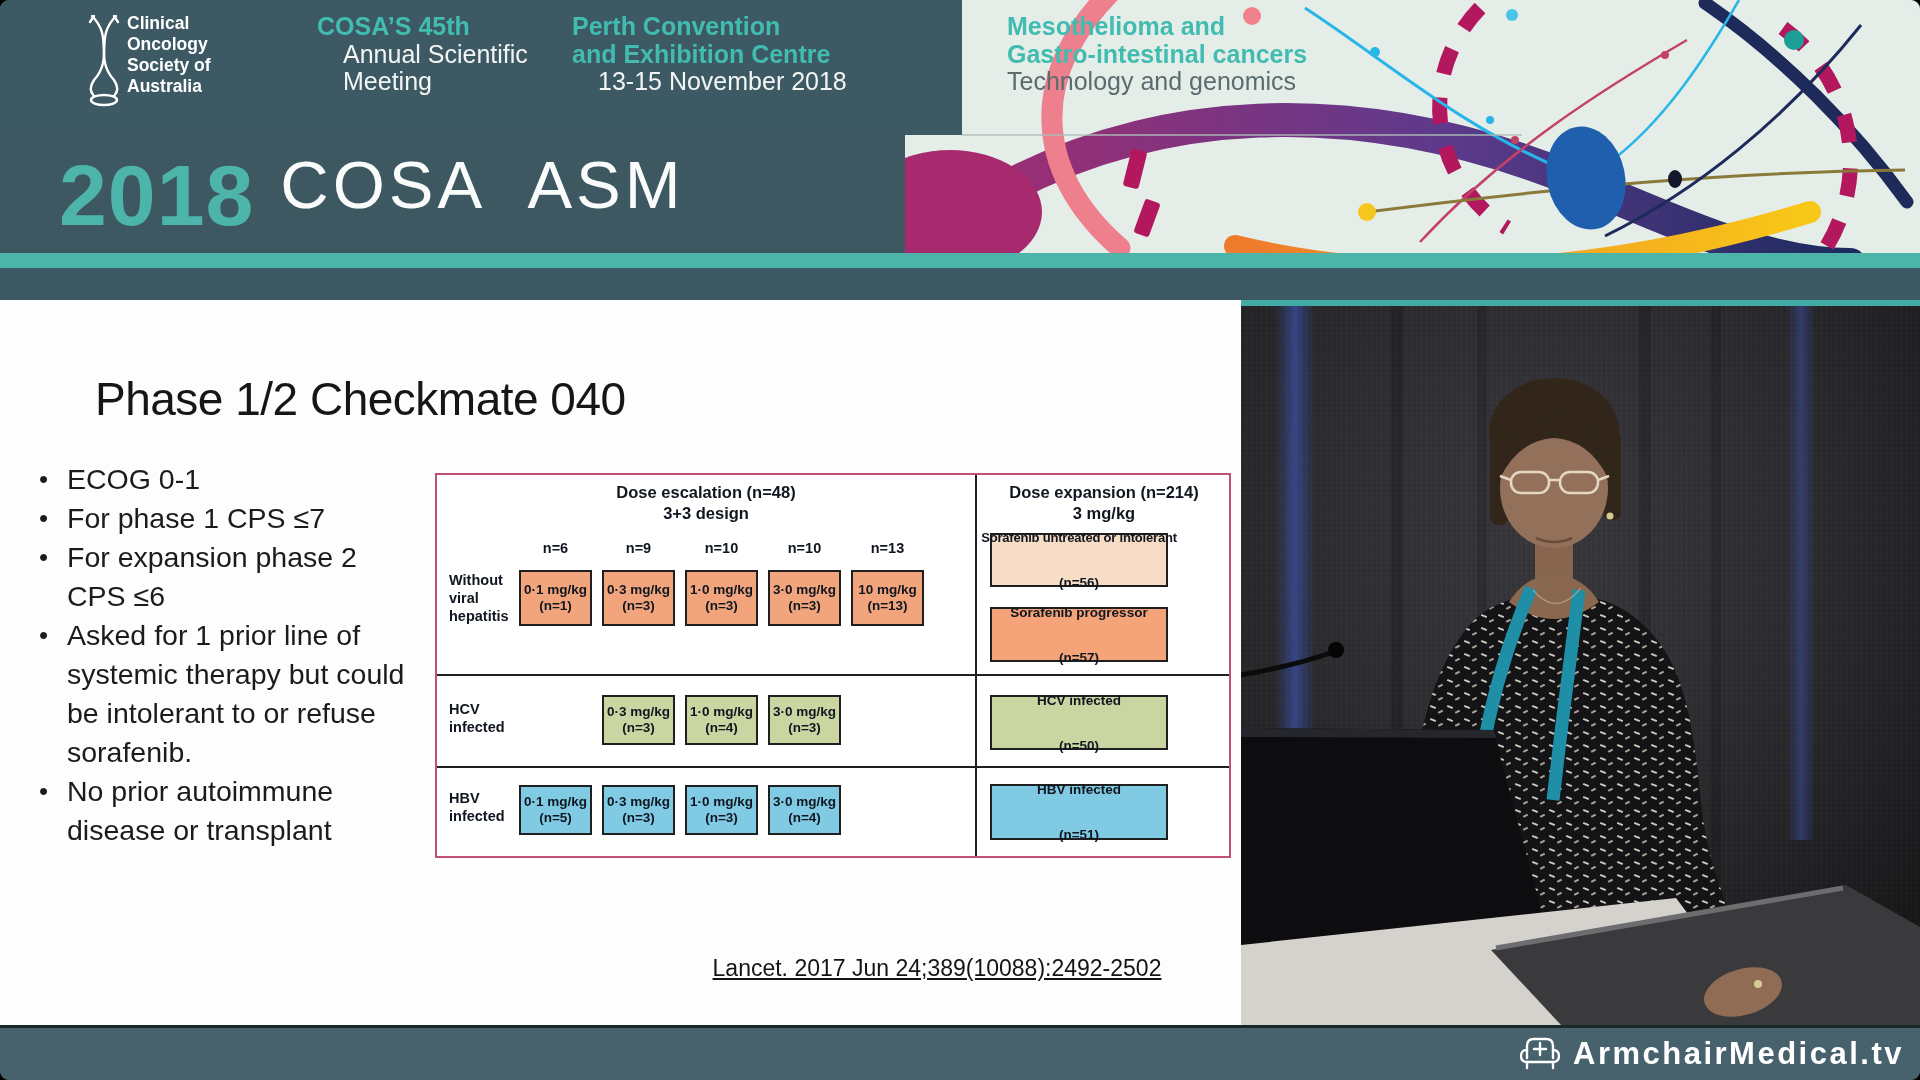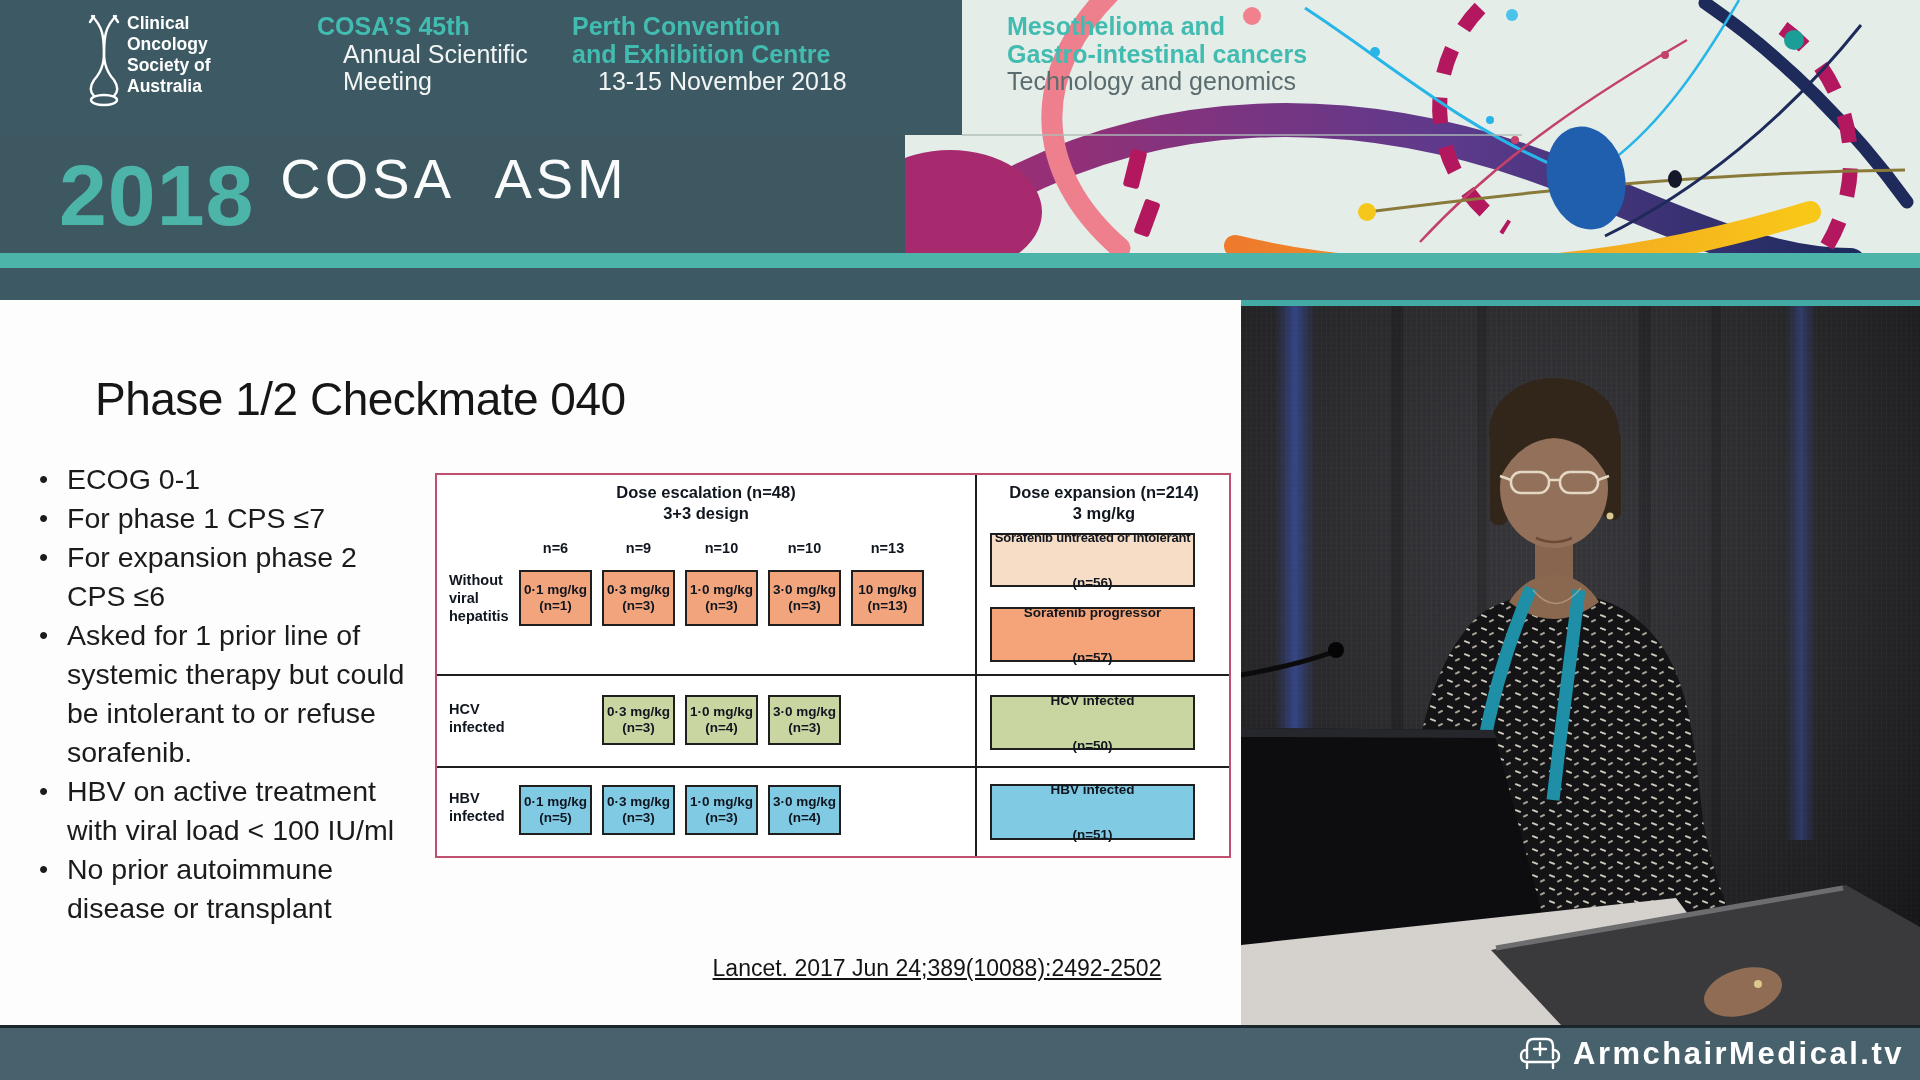--- a/index.html
+++ b/index.html
@@ -1,17 +1,17 @@
 <!DOCTYPE html>
 <html><head>
 <meta charset="utf-8">
 <style>
   * { margin:0; padding:0; box-sizing:border-box; }
   html,body { width:1920px; height:1080px; background:#000; font-family:"Liberation Sans", sans-serif; }
-  #stage { position:relative; width:1920px; height:1080px; overflow:hidden; background:#3d5a64; }
+  #stage { position:relative; width:1920px; height:1080px; overflow:hidden; background:#3d5a64;border-radius:9px; }
 
   
   .light-panel { position:absolute; left:905px; top:0; width:1015px; height:268px; background:#e5ede9; }
   .panel-divider { position:absolute; left:962px; top:134px; width:560px; height:2px; background:#aebcb8; opacity:.7; }
   .header-dark { position:absolute; left:0; top:0; width:962px; height:135px; background:#3d5a64; }
   .band-dark { position:absolute; left:0; top:135px; width:905px; height:118px; background:#3e5862; }
   .teal-bar { position:absolute; left:0; top:253px; width:1920px; height:15px; background:#4db4aa; }
   .under-bar { position:absolute; left:0; top:268px; width:1920px; height:32px; background:#3d5963; }
 
   .org-col { position:absolute; left:127px; top:13px; color:#fff; font-weight:bold; font-size:17.5px; line-height:21px; }
@@ -19,21 +19,21 @@
   .hdr-col { position:absolute; top:13px; font-size:25px; line-height:27.5px; }
   .hdr-col .teal { color:#42bcb0; font-weight:bold; }
   .hdr-col .white { color:#f2f5f4; font-weight:normal;margin-left:26px; }
   .hdr-col .gray { color:#5b6c6e; font-weight:normal; }
   .col-meeting { left:317px; }
   .col-venue { left:572px; }
   .col-theme { left:1007px; z-index:5; }
 
   .year-band { position:absolute; left:59px; top:146px; height:100px; display:flex; align-items:flex-start; z-index:4; }
   .year-num { color:#4db4aa; font-weight:800; font-size:86px; letter-spacing:1px; }
-  .year-title { color:#fafcfb; font-weight:300; font-size:56px; letter-spacing:4px; word-spacing:26px; margin-left:26px; }
+  .year-title { color:#fafcfb; font-weight:300; font-size:67px; letter-spacing:4px; word-spacing:26px; margin-left:26px; }
 
   .net-svg { position:absolute; left:0; top:0; }
 
   
   .slide { position:absolute; left:0; top:300px; width:1241px; height:725px; background:#fdfdfd;padding-left:20px; }
   .slide-title { position:absolute; left:95px; top:72px; font-size:46px; font-weight:300; letter-spacing:-0.5px; color:#161616; }
   .bullets { position:absolute; left:37px; top:160px; width:375px; font-size:28.5px; line-height:39px; color:#1b1b1b; }
   .bullet-item { position:relative; padding-left:30px; }
   .bullet-item::before { content:"•"; position:absolute; left:2px; top:0; font-size:26px; }
 
@@ -46,21 +46,21 @@
   .rowlabel { position:absolute; left:12px; width:72px; font-weight:bold; font-size:14.5px; line-height:18px; }
   .vdiv { position:absolute; left:538px; top:0; width:2px; height:100%; background:#1f1f1f; }
   .hdiv { position:absolute; left:0; width:100%; height:2px; background:#1f1f1f; }
   .dosebox { position:absolute; width:73px; height:56px; border:2px solid #1f1f1f; background:#f2a47c;
              display:flex; flex-direction:column; align-items:center; justify-content:center;
              font-weight:bold; font-size:13.5px; line-height:16.5px; text-align:center; }
   .c0{left:82px}.c1{left:165px}.c2{left:248px}.c3{left:331px}.c4{left:414px}
   .r1{top:95px}.r2{top:220px;height:50px}.r3{top:310px;height:50px}
   .green { background:#c9d6a2; }
   .blue { background:#80cae4; }
-  .expbox { position:absolute; left:553px; width:205px; border:2px solid #1f1f1f;
+  .expbox { position:absolute; left:553px; width:178px; border:2px solid #1f1f1f;
             display:flex; flex-direction:column; align-items:center; justify-content:center;
             font-weight:bold; font-size:13.5px; line-height:17px; text-align:center;gap:28px; }
   .expbox .nowrap { white-space:nowrap; font-size:13px; letter-spacing:-0.2px; }
   .e0{top:58px;height:54px;background:#f8ddc6}
   .e1{top:132px;height:55px;background:#f4a478}
   .e2{top:220px;height:55px;background:#c9d6a2}
   .e3{top:309px;height:56px;background:#80cae4}
 
   .citation { position:absolute; left:637px; top:655px; width:600px; text-align:center; font-size:23px; color:#141414;text-decoration:underline; }
 
@@ -166,21 +166,20 @@
   <div class="under-bar"></div>
 
   <div class="slide">
     <div class="slide-title">Phase 1/2 Checkmate 040</div>
 
     <div class="bullets">
       <div class="bullet-item">ECOG 0-1</div>
       <div class="bullet-item">For phase 1 CPS ≤7</div>
       <div class="bullet-item">For expansion phase 2 CPS ≤6</div>
       <div class="bullet-item">Asked for 1 prior line of systemic therapy but could be intolerant to or refuse sorafenib.</div>
-      <div class="bullet-item">HBV on active treatment with viral load &lt; 100 IU/ml</div>
       <div class="bullet-item">No prior autoimmune disease or transplant</div>
     </div>
 
     <div class="figure">
       <div class="sec-head left">
         <div>Dose escalation (n=48)</div>
         <div>3+3 design</div>
       </div>
       <div class="sec-head right">
         <div>Dose expansion (n=214)</div>

